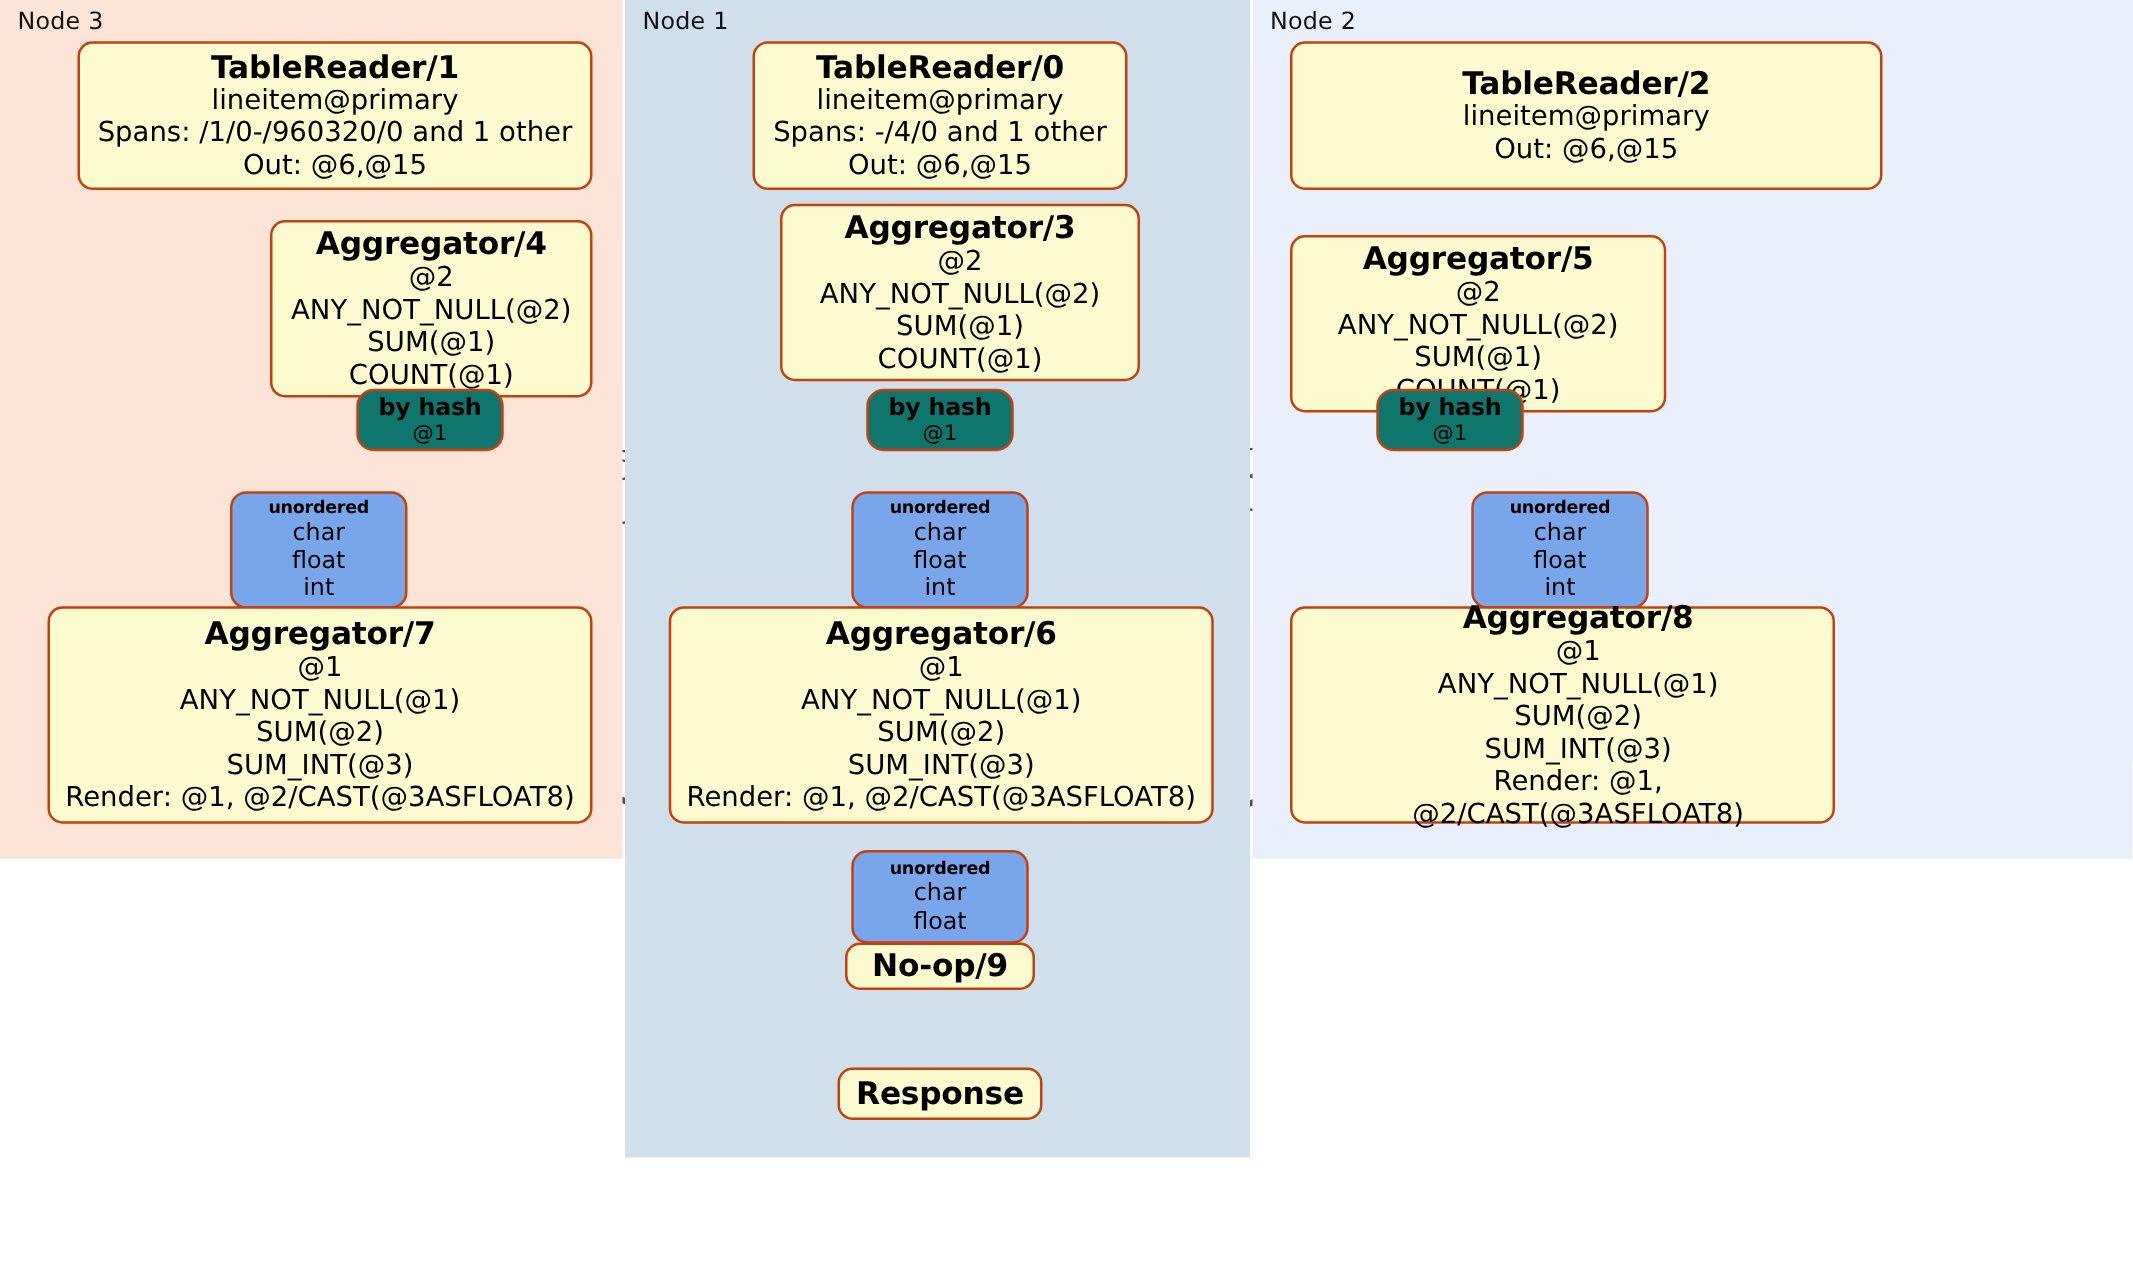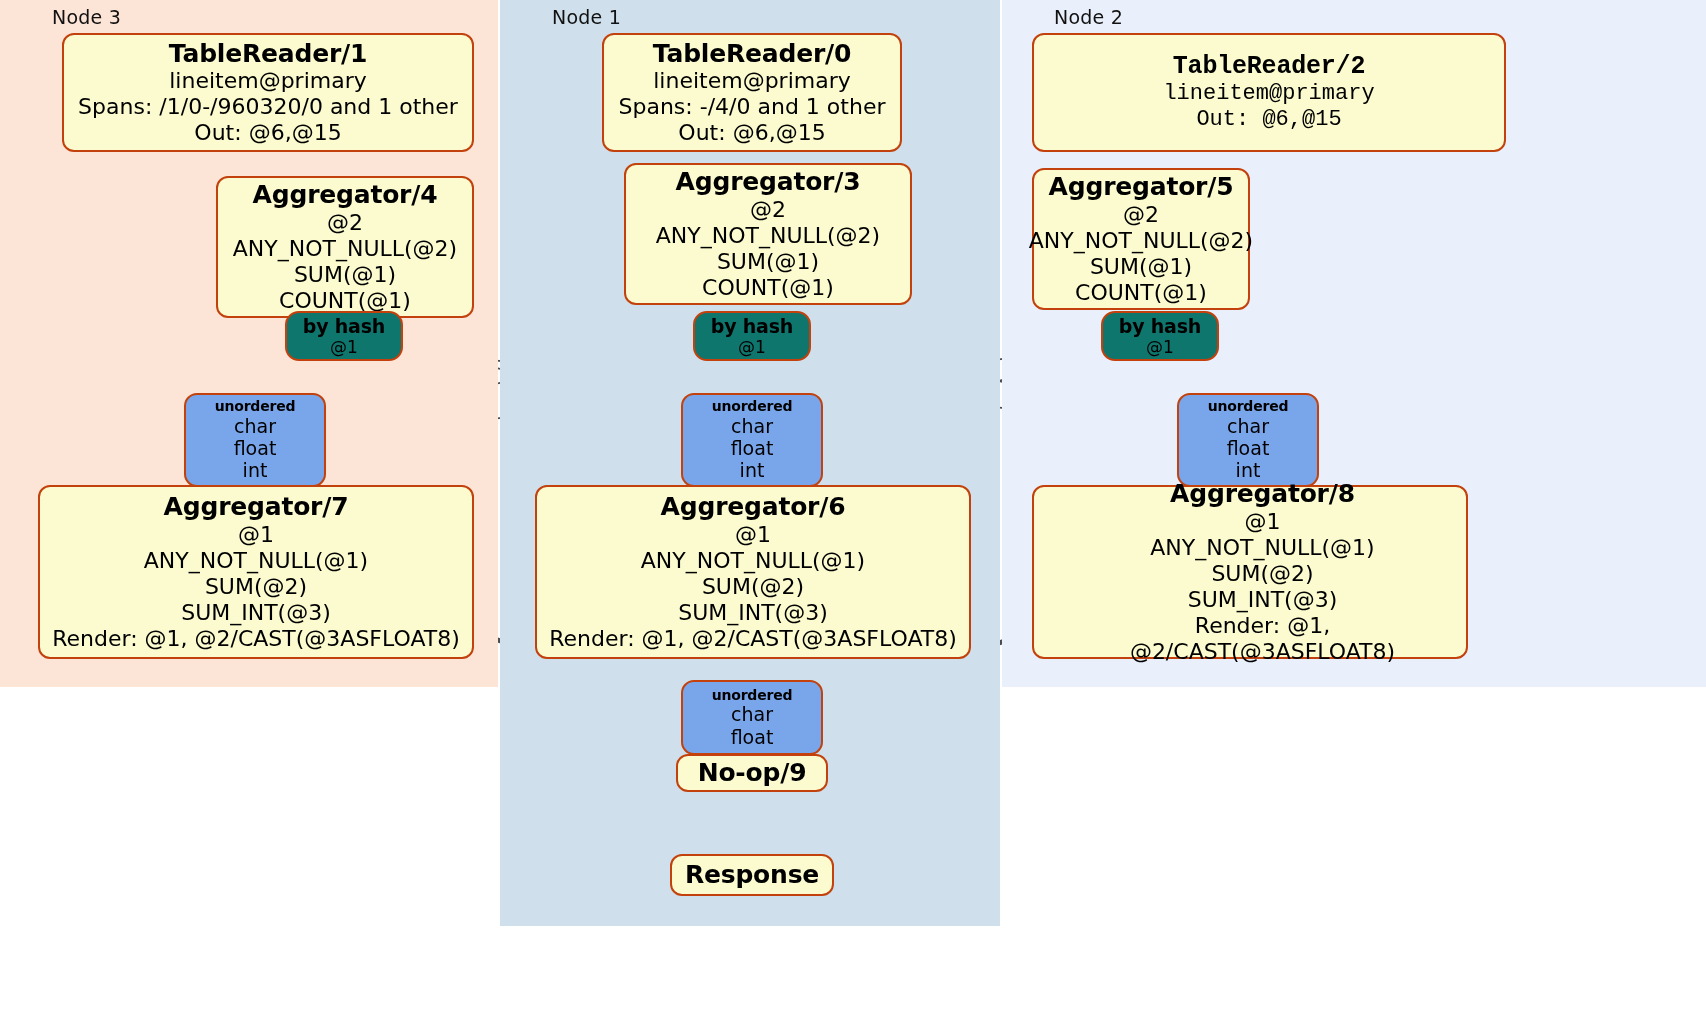--- a/index.html
+++ b/index.html
@@ -24,21 +24,20 @@
     box-sizing: border-box;
   }
   .panel-label {
     position: absolute;
     left: 14px;
     top: 6px;
     font-size: 19px;
     color: #111111;
     letter-spacing: 0.2px;
     white-space: nowrap;
-    margin-left: 38px;
   }
   
   #edges {
     position: absolute;
     left: 0;
     top: 0;
     width: 1706px;
     height: 1016px;
     pointer-events: none;
   }
@@ -234,27 +233,27 @@
   </div>
 
   <div class="node proc small-box z-top" style="left:676px; top:754px; width:152px; height:38px;">
     <div class="title">No-op/9</div>
   </div>
 
   <div class="node proc small-box z-top" style="left:670px; top:854px; width:164px; height:42px;">
     <div class="title">Response</div>
   </div>
 
-  <div class="node proc z-low" style="left:1032px; top:33px; width:474px; height:119px;font-family:Liberation Mono, monospace;">
+  <div class="node proc z-low" style="left:1032px; top:33px; width:474px; height:119px;">
     <div class="title">TableReader/2</div>
     <div class="line">lineitem@primary</div>
     <div class="line">Out: @6,@15</div>
   </div>
 
-  <div class="node proc z-low" style="left:1032px; top:168px; width:218px; height:142px;">
+  <div class="node proc z-low" style="left:1032px; top:188px; width:301px; height:142px;">
     <div class="title">Aggregator/5</div>
     <div class="line">@2</div>
     <div class="line">ANY_NOT_NULL(@2)</div>
     <div class="line">SUM(@1)</div>
     <div class="line">COUNT(@1)</div>
   </div>
 
   <div class="node router z-top" style="left:1101px; top:311px; width:118px; height:50px;">
     <div class="title">by hash</div>
     <div class="line">@1</div>

